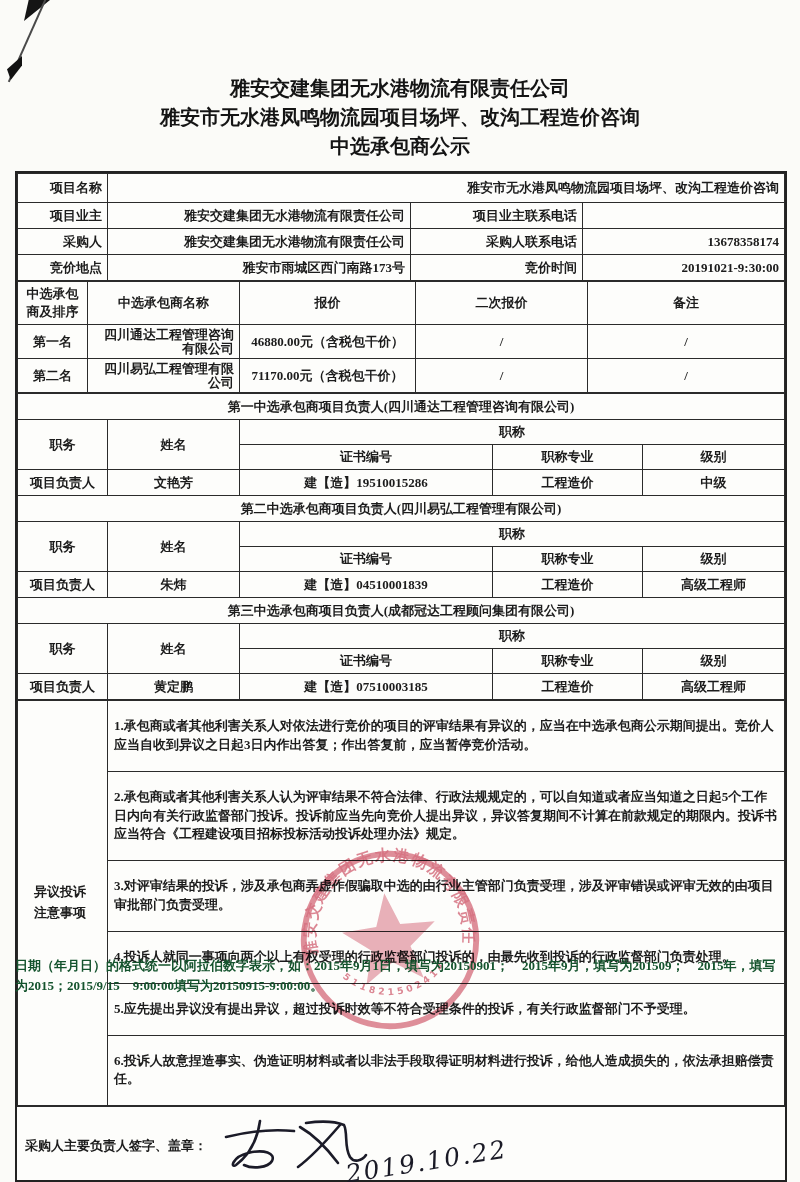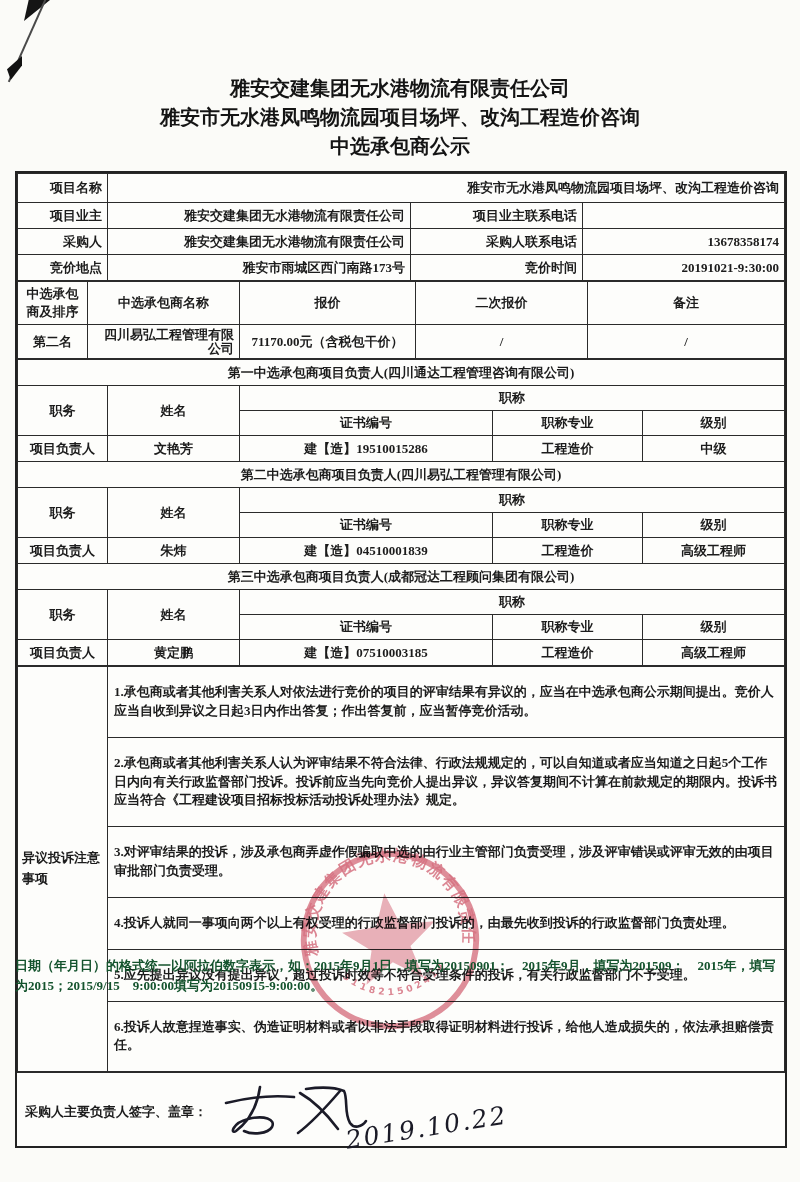--- a/index.html
+++ b/index.html
@@ -32,21 +32,21 @@
   td { border:1px solid #2b2b2b; font-size:13px; font-weight:bold;
        padding:3px 5px; vertical-align:middle; word-break:break-all; }
   .lbl { text-align:right; }
   .ctr { text-align:center; }
   tr { height:26px; }
   tr.hdr2 { height:40px; }
   .sec-title td { text-align:center; height:20px; padding:2px;margin-top:12px; }
   .clip2 { line-height:14px; max-height:27px; overflow:hidden; display:block; }
 
   .notes-tbl td.note-item { font-weight:bold; line-height:1.45; padding:16px 6px; }
-  .notes-tbl .note-label { text-align:left; padding:4px 4px; line-height:1.6; }
+  .notes-tbl .note-label { text-align:left; padding:4px 16px; line-height:1.6; }
 
   .sig-row { position:relative; height:74px; border-top:1px solid #2b2b2b; }
   .sig-label { position:absolute; left:8px; top:30px; font-size:13px; font-weight:bold; }
   .sig-svg { position:absolute; left:205px; top:6px; }
   .sig-date { position:absolute; left:328px; top:40px; font-size:25px;
     font-style:italic; font-family:"DejaVu Serif", serif; color:#1a1a26;
     transform:rotate(-9deg); letter-spacing:2px; white-space:nowrap; }
 
   .stamp { position:absolute; left:292px; top:842px; width:196px; height:196px;
     transform:rotate(-7deg); opacity:.82; mix-blend-mode:multiply; pointer-events:none; }
@@ -112,20 +112,29 @@
           <col style="width:172px">
           <col>
         </colgroup>
       <tbody>
           <tr class="hdr2">
         <td class="ctr">中选承包商及排序</td>
         <td class="ctr">中选承包商名称</td>
         <td class="ctr">报价</td>
         <td class="ctr">二次报价</td>
         <td class="ctr">备注</td>
+      </tr>
+      <tr style="height:27px">
+        <td class="ctr">第一名</td>
+        <td class="lbl">
+              <span class="clip2">四川通达工程管理咨询有限公司</span>
+            </td>
+        <td class="ctr">46880.00元（含税包干价）</td>
+        <td class="ctr">/</td>
+        <td class="ctr">/</td>
       </tr>
       <tr style="height:27px">
         <td class="ctr">第二名</td>
         <td class="lbl">
               <span class="clip2">四川易弘工程管理有限公司</span>
             </td>
         <td class="ctr">71170.00元（含税包干价）</td>
         <td class="ctr">/</td>
         <td class="ctr">/</td>
       </tr>

